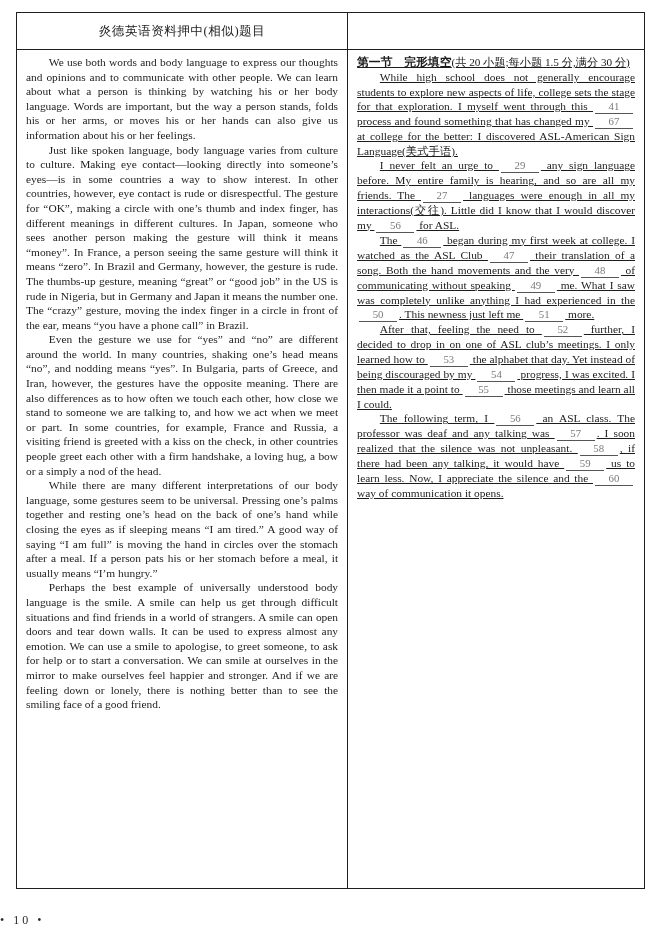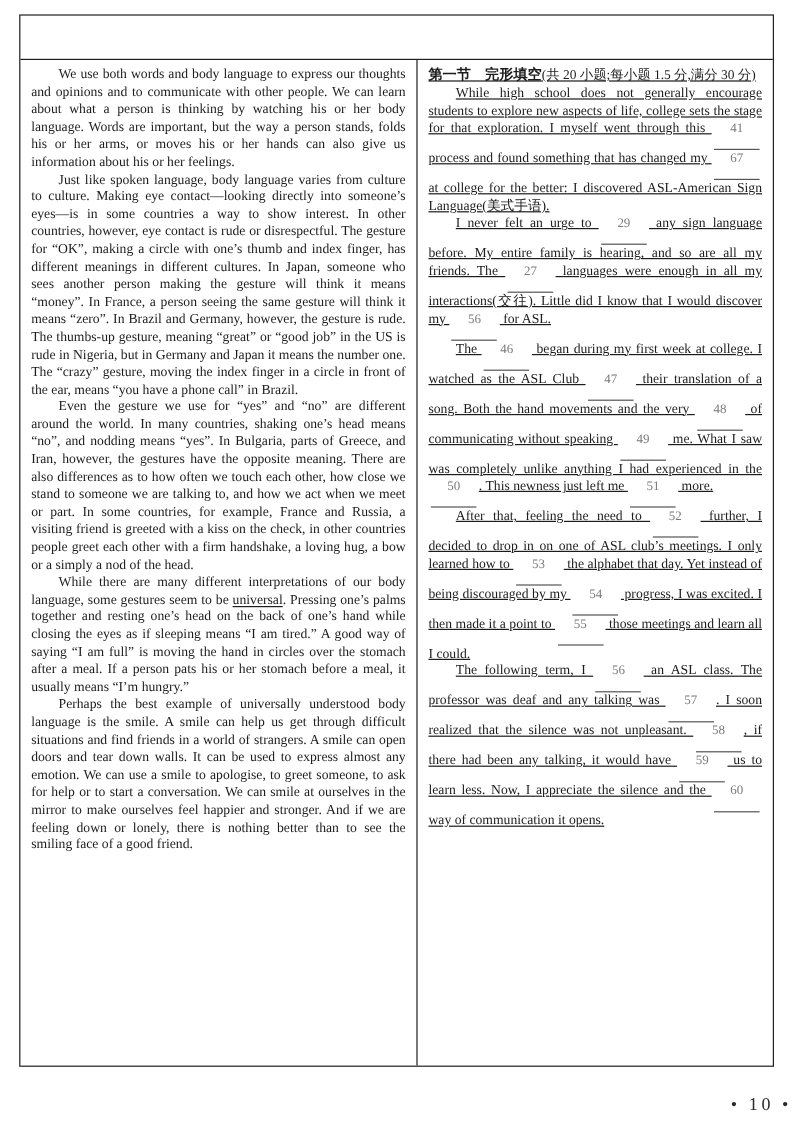--- a/index.html
+++ b/index.html
@@ -52,34 +52,35 @@
     font-weight:700;font-size:11.8px;
   }
   .head-note{font-size:11.2px;}
   .blank{
     display:inline-block;
     width:38px;margin:0 2px;
     text-indent:0;text-align:center;
     border-bottom:1px solid #555;
     color:#7a7a7a;
     font-size:10.8px;line-height:11px;
-    padding-bottom:11px;
+    padding-bottom:1px;
   }
-  .uword{text-decoration:underline;text-underline-offset:2px;}
+  .uword{text-underline-offset:2px;}
   .footer{
     position:absolute;left:0;right:0;top:913px;
-    text-align:right;
-    font-size:15px;letter-spacing:3px;color:#2a2a2a;
+    text-align:left;
+    font-size:12px;letter-spacing:3px;color:#2a2a2a;
   }
 </style>
 </head>
 <body>
 
 <div class="sheet">
   <div class="thead">
+    <div class="th left">炎德英语资料押中(相似)题目</div>
   </div>
   <div class="tbody">
     <div class="cell left">
       <div>
           <p>We use both words and body language to express our thoughts and opinions and to communicate with other people. We can learn about what a person is thinking by watching his or her body language. Words are important, but the way a person stands, folds his or her arms, or moves his or her hands can also give us information about his or her feelings.</p>
           <p>Just like spoken language, body language varies from culture to culture. Making eye contact—looking directly into someone’s eyes—is in some countries a way to show interest. In other countries, however, eye contact is rude or disrespectful. The gesture for “OK”, making a circle with one’s thumb and index finger, has different meanings in different cultures. In Japan, someone who sees another person making the gesture will think it means “money”. In France, a person seeing the same gesture will think it means “zero”. In Brazil and Germany, however, the gesture is rude. The thumbs-up gesture, meaning “great” or “good job” in the US is rude in Nigeria, but in Germany and Japan it means the number one. The “crazy” gesture, moving the index finger in a circle in front of the ear, means “you have a phone call” in Brazil.</p>
           <p>Even the gesture we use for “yes” and “no” are different around the world. In many countries, shaking one’s head means “no”, and nodding means “yes”. In Bulgaria, parts of Greece, and Iran, however, the gestures have the opposite meaning. There are also differences as to how often we touch each other, how close we stand to someone we are talking to, and how we act when we meet or part. In some countries, for example, France and Russia, a visiting friend is greeted with a kiss on the check, in other countries people greet each other with a firm handshake, a loving hug, a bow or a simply a nod of the head.</p>
           <p>While there are many different interpretations of our body language, some gestures seem to be <span class="uword">universal</span>. Pressing one’s palms together and resting one’s head on the back of one’s hand while closing the eyes as if sleeping means “I am tired.” A good way of saying “I am full” is moving the hand in circles over the stomach after a meal. If a person pats his or her stomach before a meal, it usually means “I’m hungry.”</p>
           <p>Perhaps the best example of universally understood body language is the smile. A smile can help us get through difficult situations and find friends in a world of strangers. A smile can open doors and tear down walls. It can be used to express almost any emotion. We can use a smile to apologise, to greet someone, to ask for help or to start a conversation. We can smile at ourselves in the mirror to make ourselves feel happier and stronger. And if we are feeling down or lonely, there is nothing better than to see the smiling face of a good friend.</p>
         </div>

